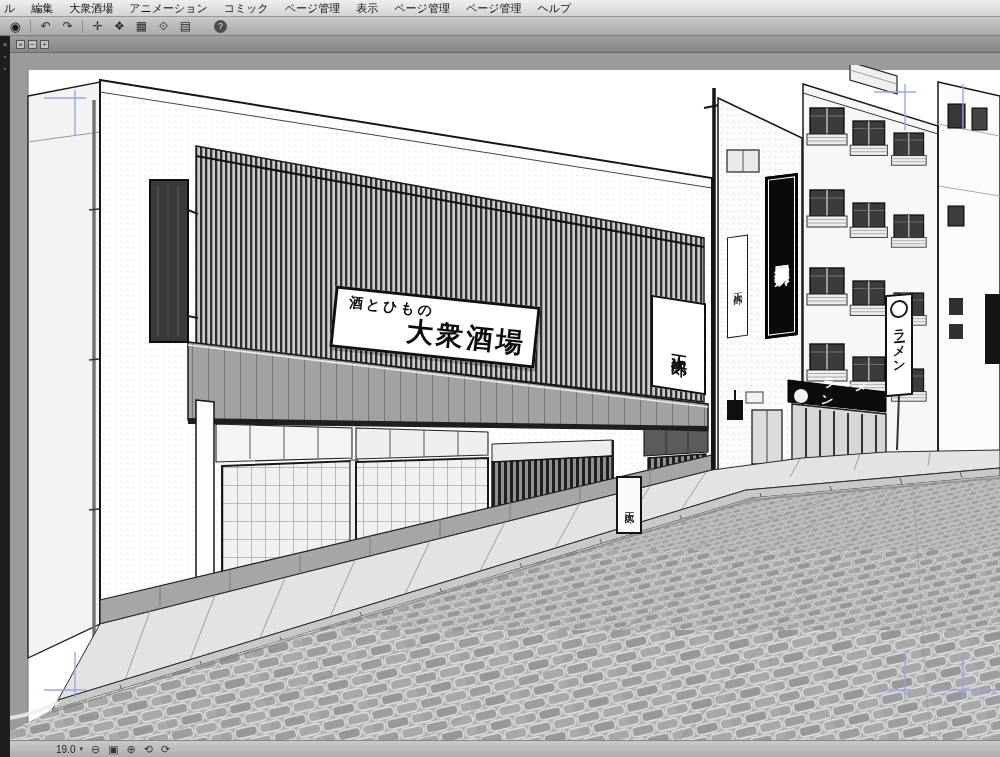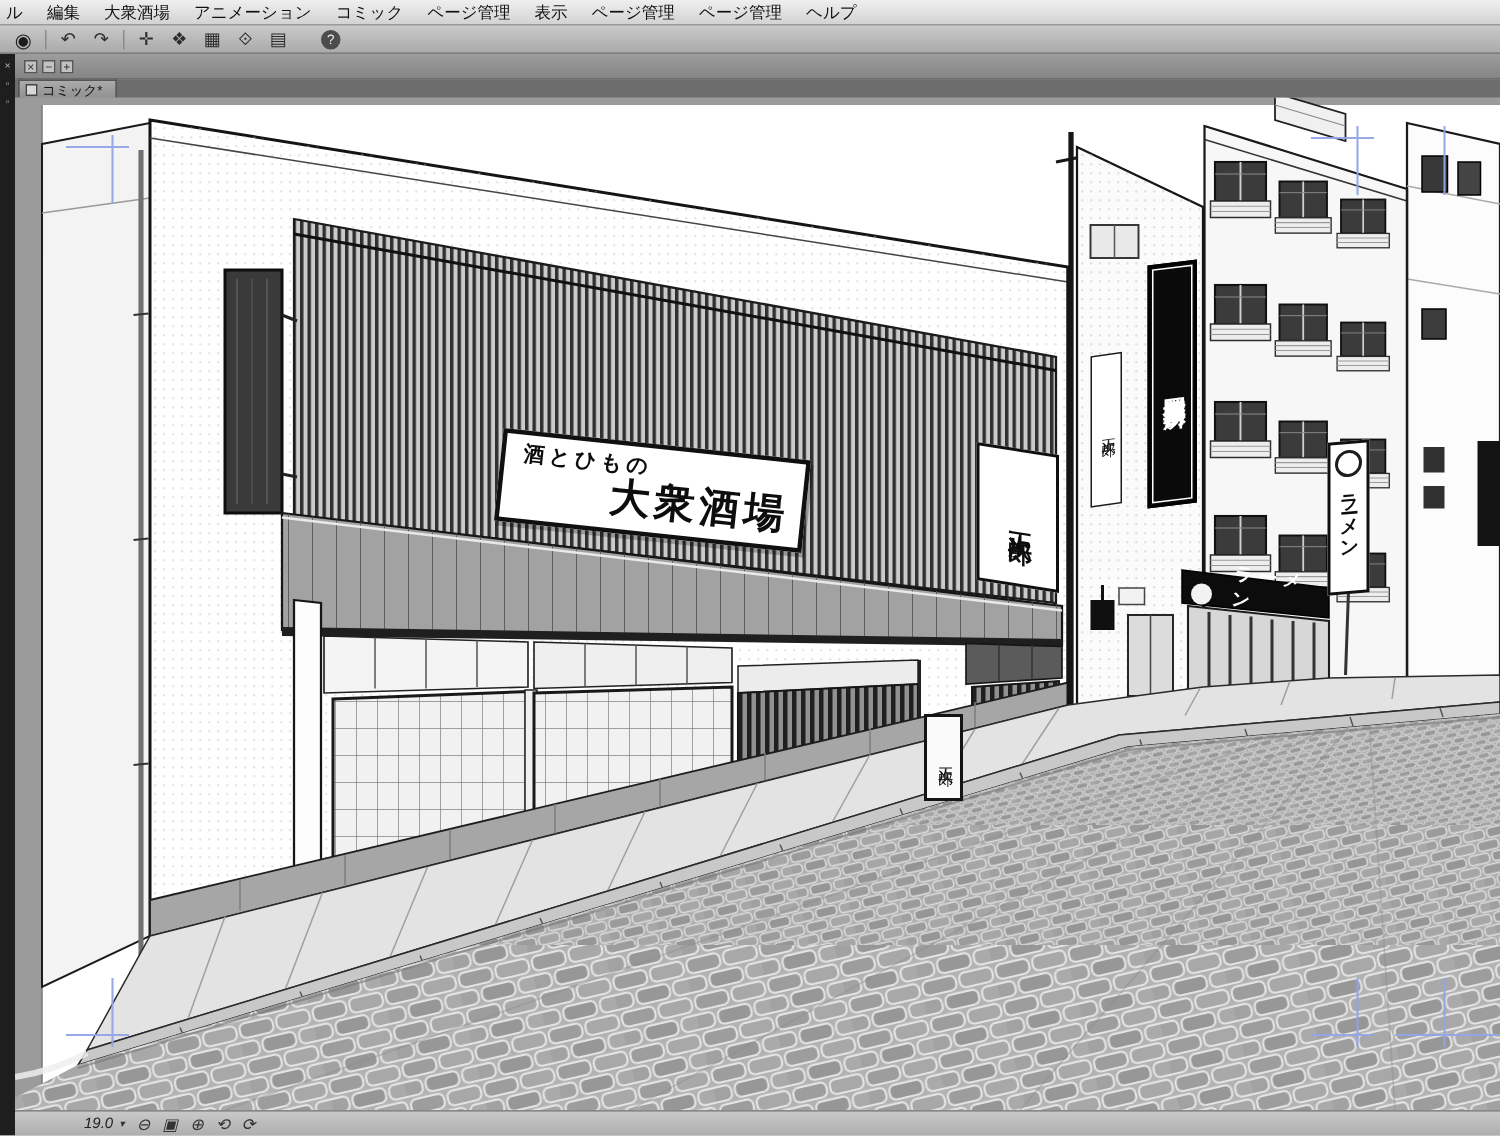--- a/index.html
+++ b/index.html
@@ -40,21 +40,21 @@
   .tab-strip{height:13px;background:#6d6d6d;display:flex;align-items:flex-end;padding-left:2px;}
   .tab{height:12px;background:linear-gradient(#ababab,#8e8e8e);border:1px solid #555;border-bottom:none;
     display:flex;align-items:center;gap:3px;padding:0 9px 0 4px;font-size:9px;color:#111;}
   .tab-ico{width:6px;height:6px;background:#d7d7d7;border:1px solid #444;}
   .viewer{position:absolute;left:0;top:29px;right:0;bottom:0;background:#9b9b9b;overflow:hidden;}
   .viewer svg{position:absolute;left:0;top:0;display:block;}
 
   
   .status-bar{position:absolute;left:10px;right:0;bottom:0;height:17px;box-sizing:border-box;
     background:linear-gradient(#c9c9c9,#aeaeae);border-top:1px solid #878787;
-    display:flex;align-items:center;font-size:10px;color:#222;padding-left:46px;gap:8px;font-style:italic;}
+    display:flex;align-items:center;font-size:10px;color:#222;padding-left:46px;gap:8px;}
   .sb-caret{font-size:7px;color:#333;margin-left:-4px;}
   .sb-icon{font-size:11px;color:#333;}
 
   
   #art-overlays{position:absolute;left:0;top:0;width:1000px;height:757px;pointer-events:none;}
   #art-overlays > div{position:absolute;box-sizing:border-box;}
   .sign-serif{font-family:"Liberation Serif", serif;color:#0d0d0d;}
   .vt{writing-mode:vertical-rl;text-orientation:upright;letter-spacing:2px;}
 
   #sign-main{left:332px;top:296px;width:206px;height:62px;transform:rotate(6deg);
@@ -124,26 +124,20 @@
   <span class="dock-ico">▫</span>
   <span class="dock-ico">▫</span>
 </div>
 
 <div class="doc-window">
   <div class="title-bar">
     <span class="win-btns">
       <span class="win-btn">×</span>
       <span class="win-btn">−</span>
       <span class="win-btn">+</span>
-    </span>
-  </div>
-  <div class="tab-strip">
-    <span class="tab">
-      <span class="tab-ico"></span>
-      <span>コミック*</span>
     </span>
   </div>
 
   <div class="viewer">
     <svg class="art" width="990" height="675" viewBox="10 65 990 675" xmlns="http://www.w3.org/2000/svg">
       <defs>
         <pattern id="dotT" width="6" height="6" patternUnits="userSpaceOnUse">
           <circle cx="1.5" cy="1.5" r="0.8" fill="#c6c6c6"></circle>
         </pattern>
         <pattern id="slatP" width="5" height="10" patternUnits="userSpaceOnUse">

